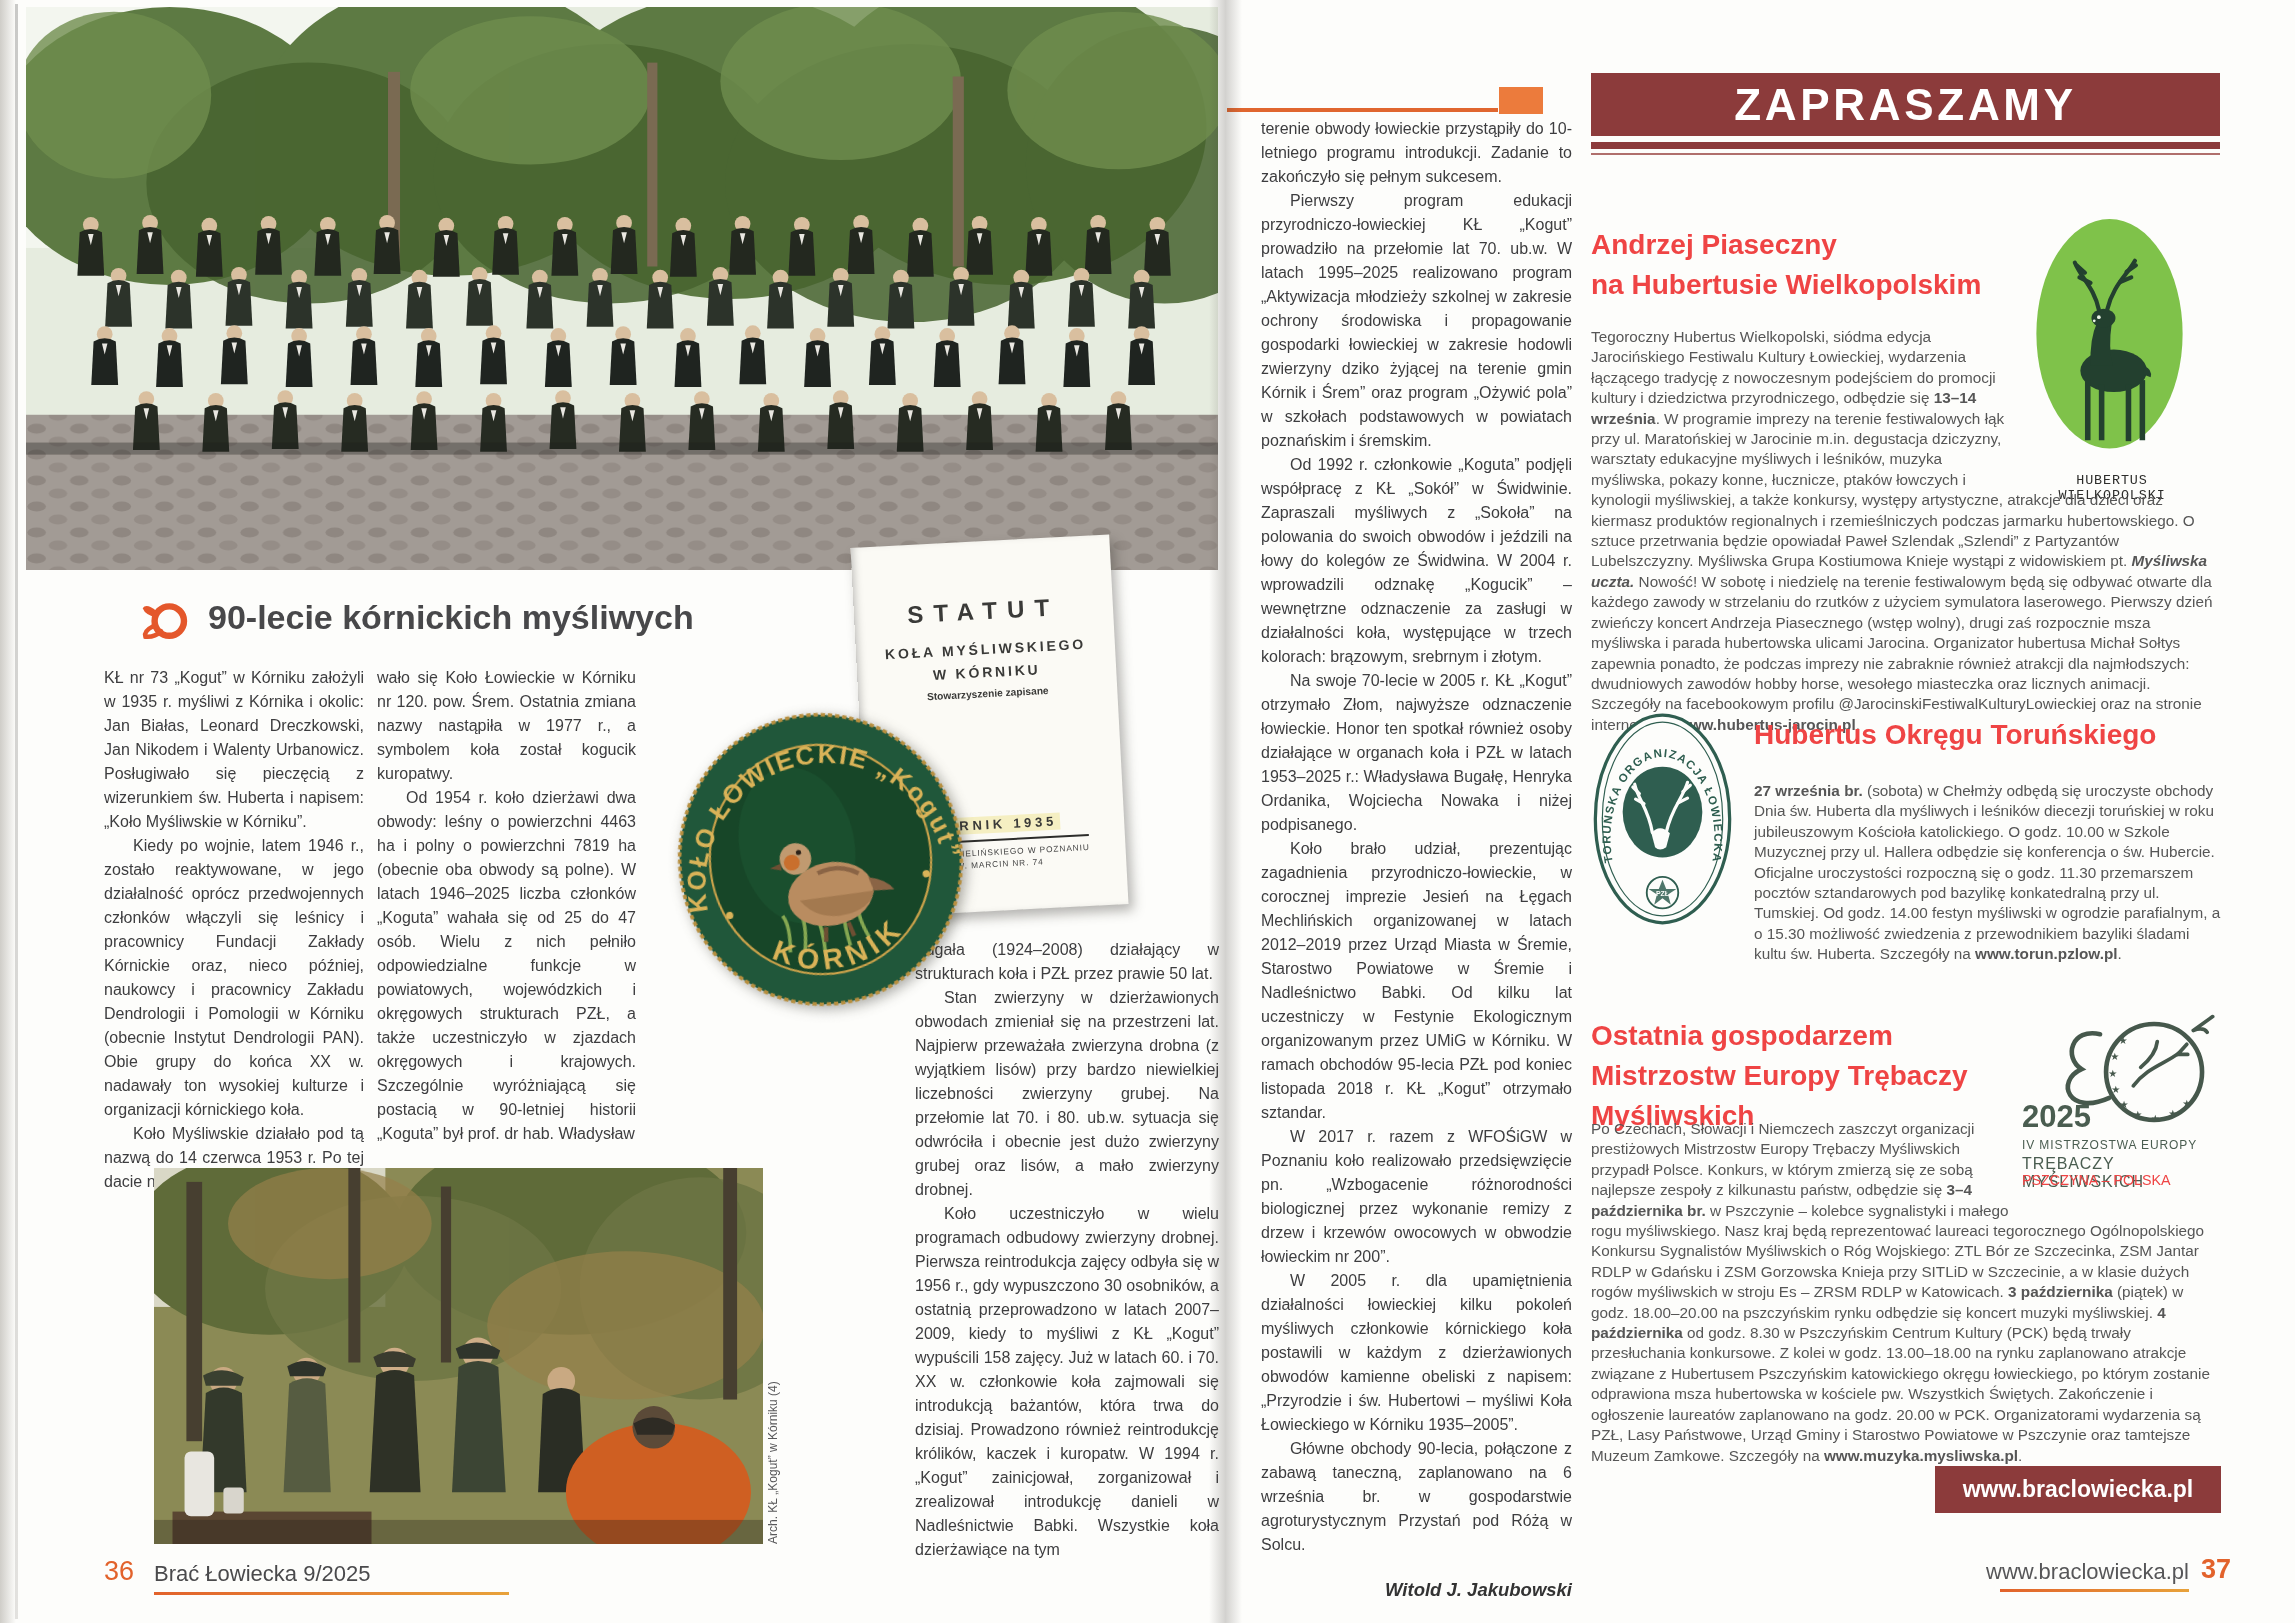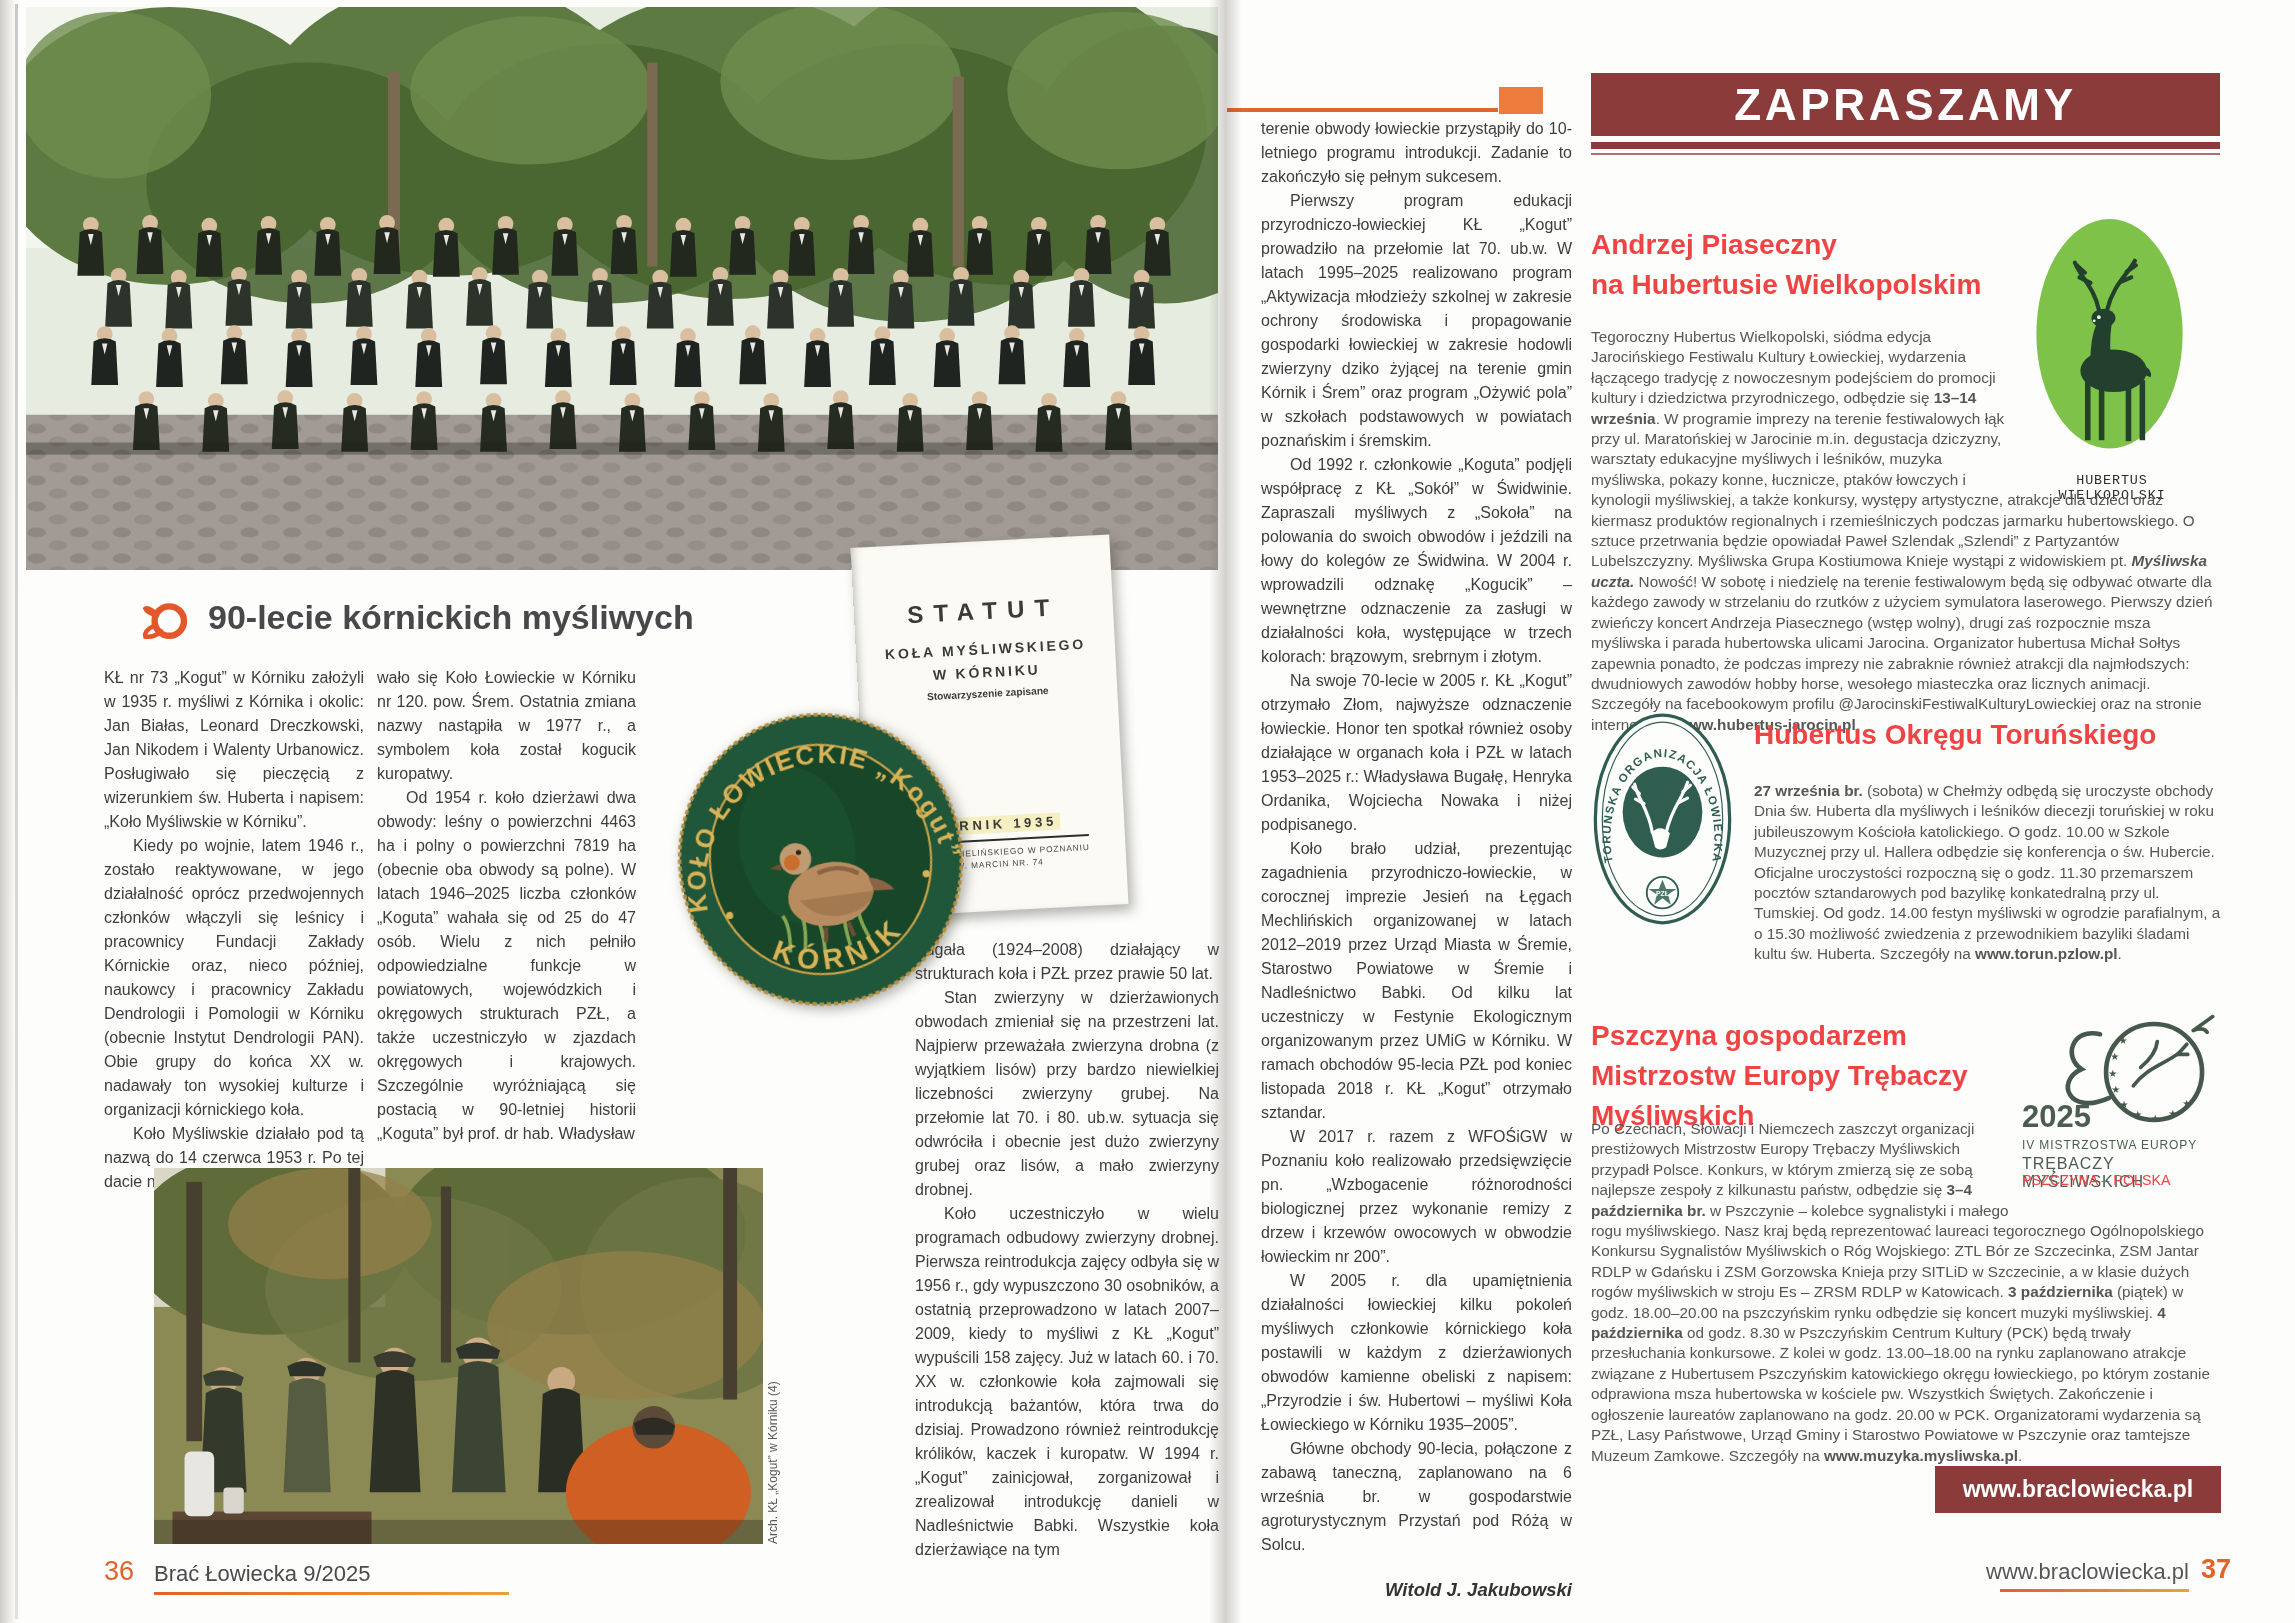--- a/index.html
+++ b/index.html
@@ -436,21 +436,21 @@
         <textPath href="#torunArc" startOffset="50%" text-anchor="middle">TORUŃSKA ORGANIZACJA ŁOWIECKA</textPath>
       </text>
     </svg>
   </div>
   <h2 class="sec-heading" style="left:1754px;top:715px;width:467px;">Hubertus Okręgu Toruńskiego</h2>
   <div class="rbody" style="left:1754px;top:781px;width:470px;">
     <span><span class="b">27 września br.</span><span> (sobota) w Chełmży odbędą się uroczyste obchody Dnia św. Huberta dla myśliwych i leśników diecezji toruńskiej w roku jubileuszowym Kościoła katolickiego. O godz. 10.00 w Szkole Muzycznej przy ul. Hallera odbędzie się konferencja o św. Hubercie. Oficjalne uroczystości rozpoczną się o godz. 11.30 przemarszem pocztów sztandarowych pod bazylikę konkatedralną przy ul. Tumskiej. Od godz. 14.00 festyn myśliwski w ogrodzie parafialnym, a o 15.30 możliwość zwiedzenia z przewodnikiem bazyliki śladami kultu św. Huberta. Szczegóły na </span><span class="b">www.torun.pzlow.pl</span><span>.</span></span>
   </div>
 
   <h2 class="sec-heading" style="left:1591px;top:1016px;width:444px;">
-    <span style="display:block">Pszczyna gospodarzem</span>
+    <span style="display:block">Ostatnia gospodarzem</span>
     <span style="display:block">Mistrzostw Europy Trębaczy Myśliwskich</span>
   </h2>
   <div class="abs logo-pszczyna">
     <div class="emblem">
       <svg viewBox="0 0 390 258" aria-hidden="true">
         <circle cx="245" cy="130" r="104" fill="none" stroke="#46584c" stroke-width="10"></circle>
         <path d="M148 186 C 60 226 30 150 88 124 C 48 98 66 34 128 48" fill="none" stroke="#46584c" stroke-width="10" stroke-linecap="round"></path>
         <path d="M330 40 L372 10 M330 40 Q352 32 360 44" fill="none" stroke="#46584c" stroke-width="8" stroke-linecap="round"></path>
         <g stroke="#46584c" stroke-width="8" fill="none" stroke-linecap="round">
           <path d="M200 160 C 230 120 270 112 300 88"></path>

